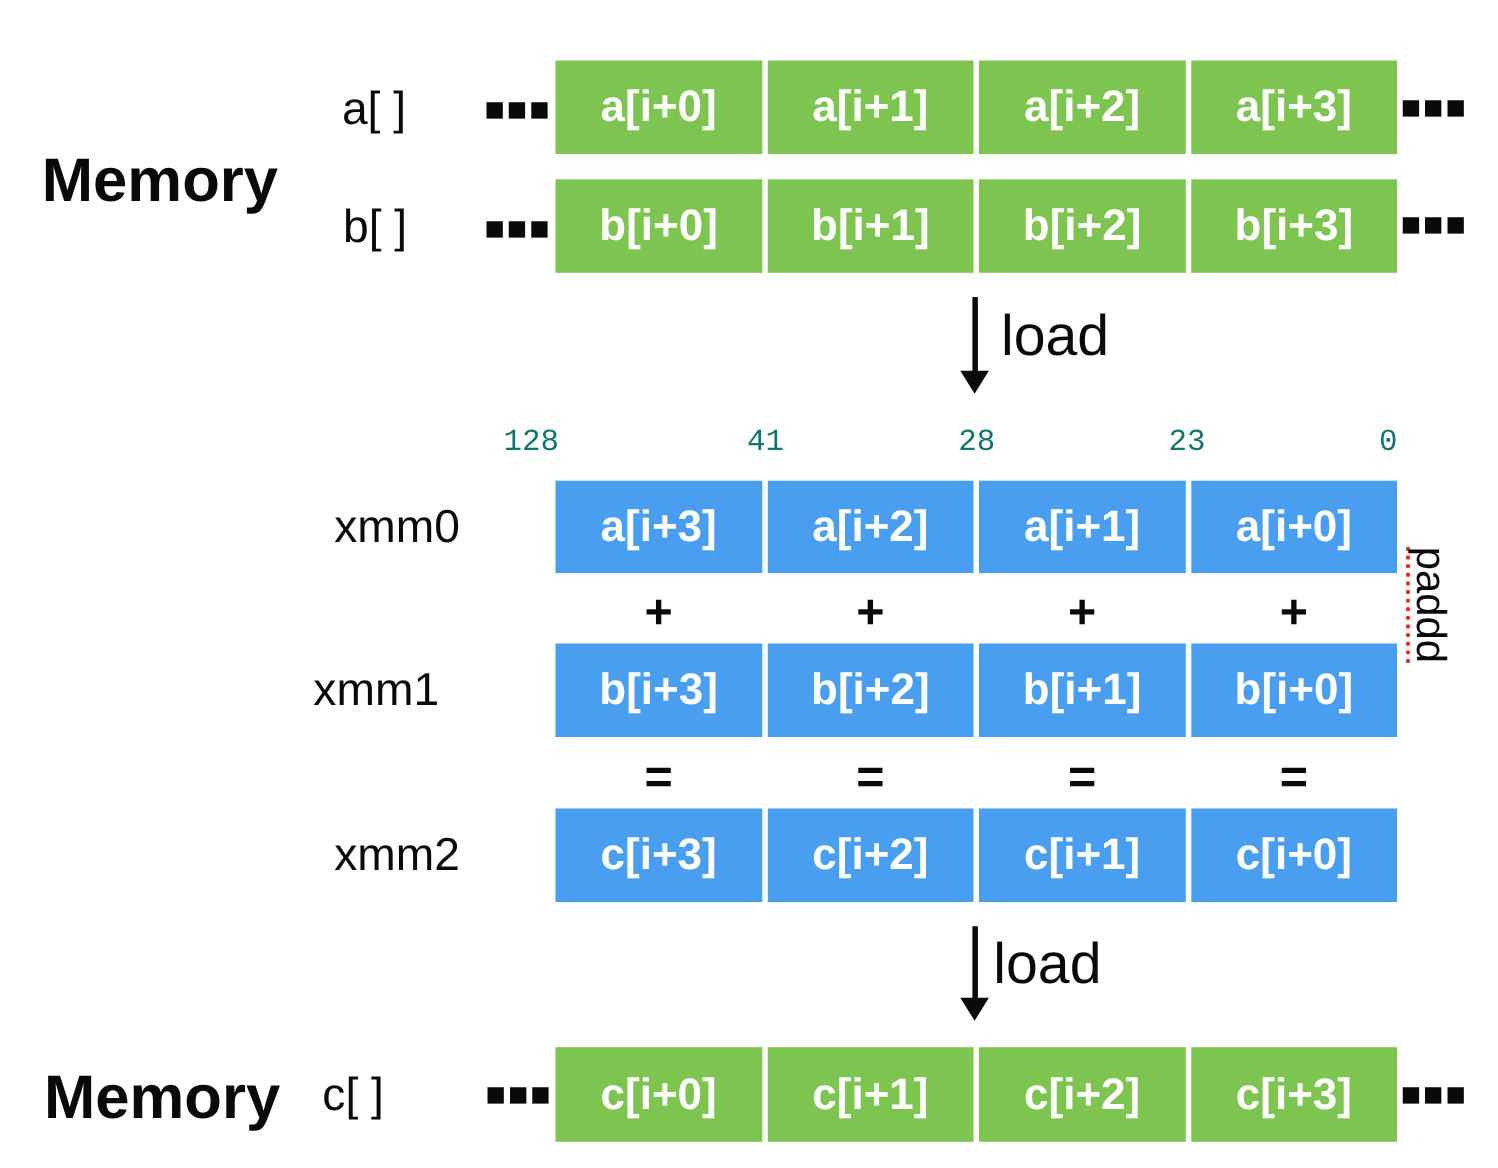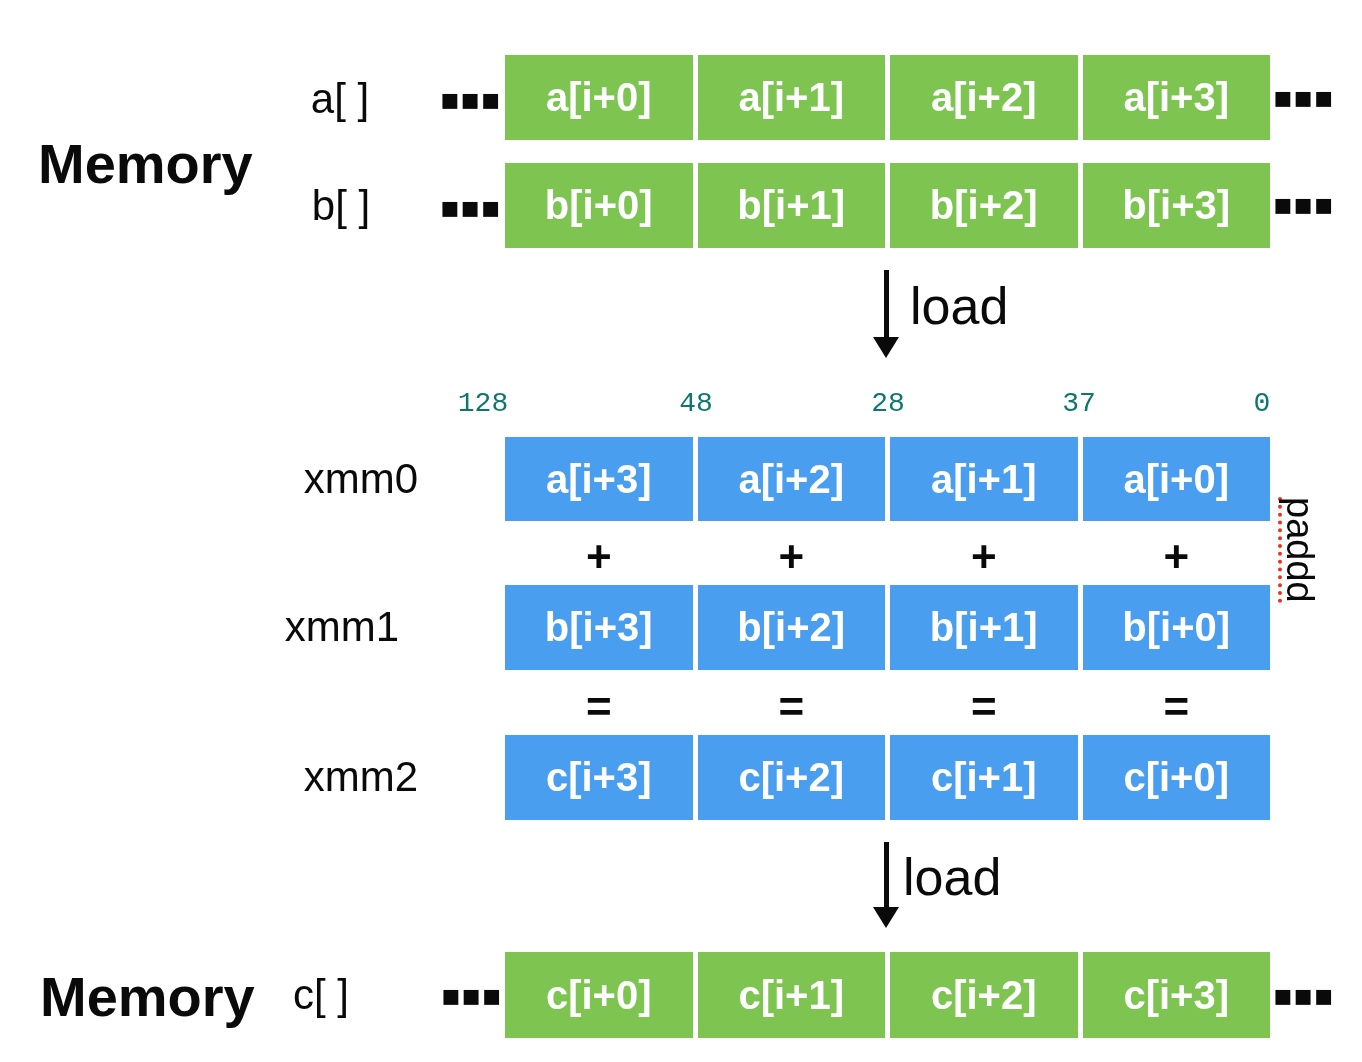--- a/index.html
+++ b/index.html
@@ -92,23 +92,23 @@
     <div class="cell">b[i+1]</div>
     <div class="cell">b[i+2]</div>
     <div class="cell">b[i+3]</div>
   </div>
 
   <div class="arrow-stem" style="left:884px;top:270px;height:68px"></div>
   <div class="arrow-head" style="left:873px;top:337px"></div>
   <div class="arrow-label" style="left:910px;top:306px">load</div>
 
   <div class="bit" style="left:483px;top:403px">128</div>
-  <div class="bit" style="left:696px;top:403px">48</div>
+  <div class="bit" style="left:696px;top:403px">41</div>
   <div class="bit" style="left:888px;top:403px">28</div>
-  <div class="bit" style="left:1079px;top:403px">37</div>
+  <div class="bit" style="left:1079px;top:403px">23</div>
   <div class="bit" style="left:1262px;top:403px">0</div>
 
   <div class="cells blue" style="top:437px;height:84px">
     <div class="cell">a[i+3]</div>
     <div class="cell">a[i+2]</div>
     <div class="cell">a[i+1]</div>
     <div class="cell">a[i+0]</div>
   </div>
 
   <div class="ops" style="top:557px">

